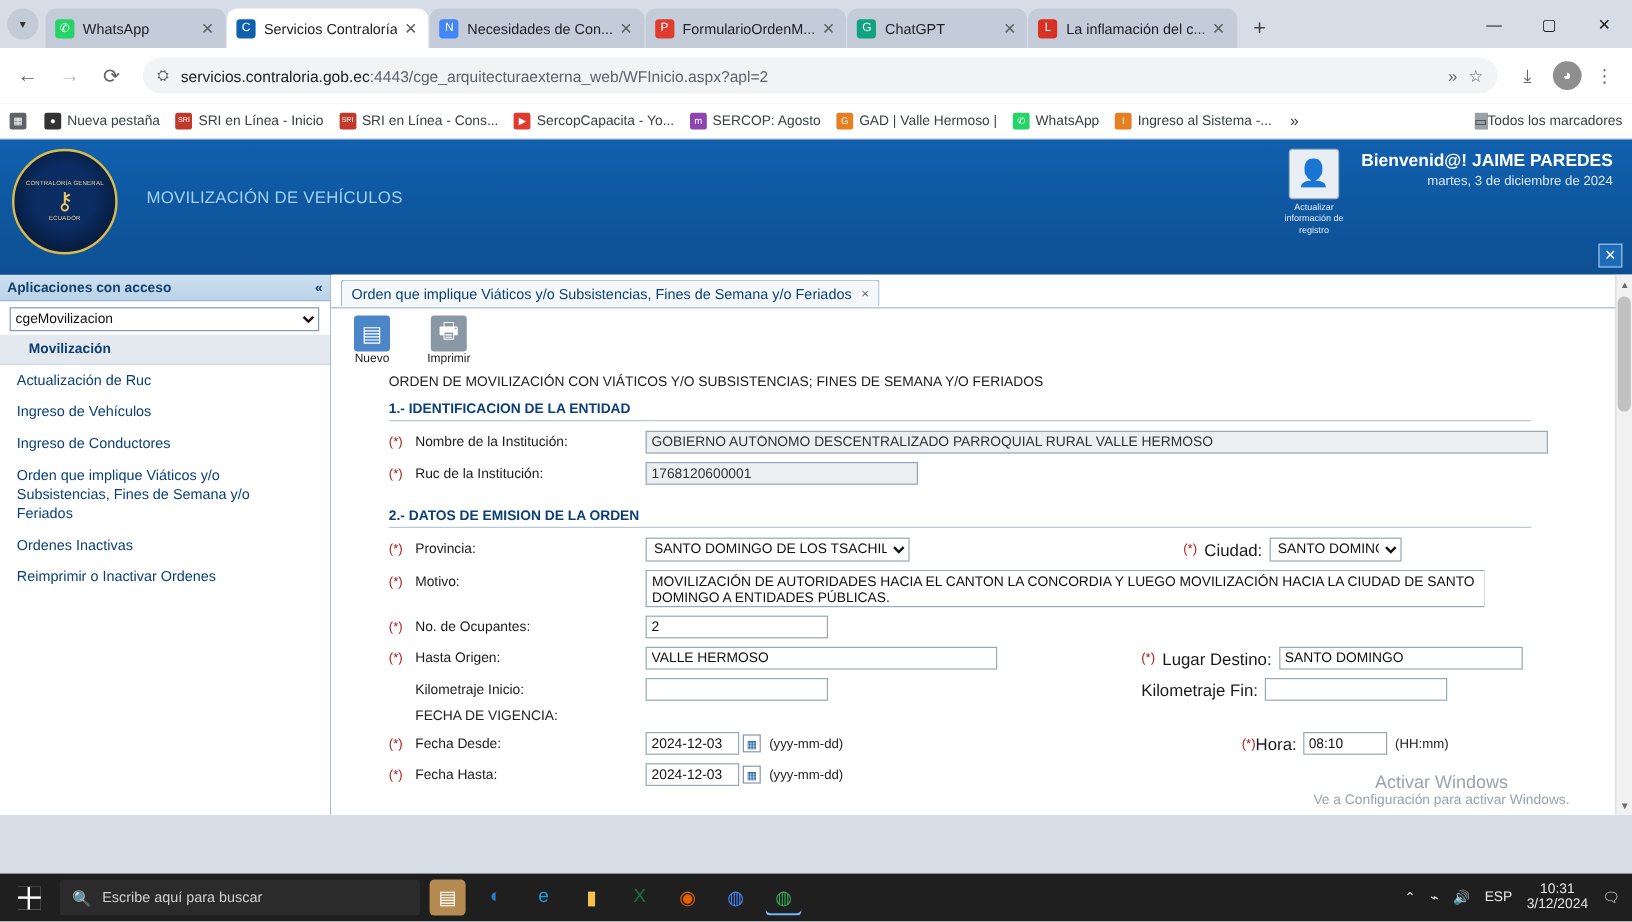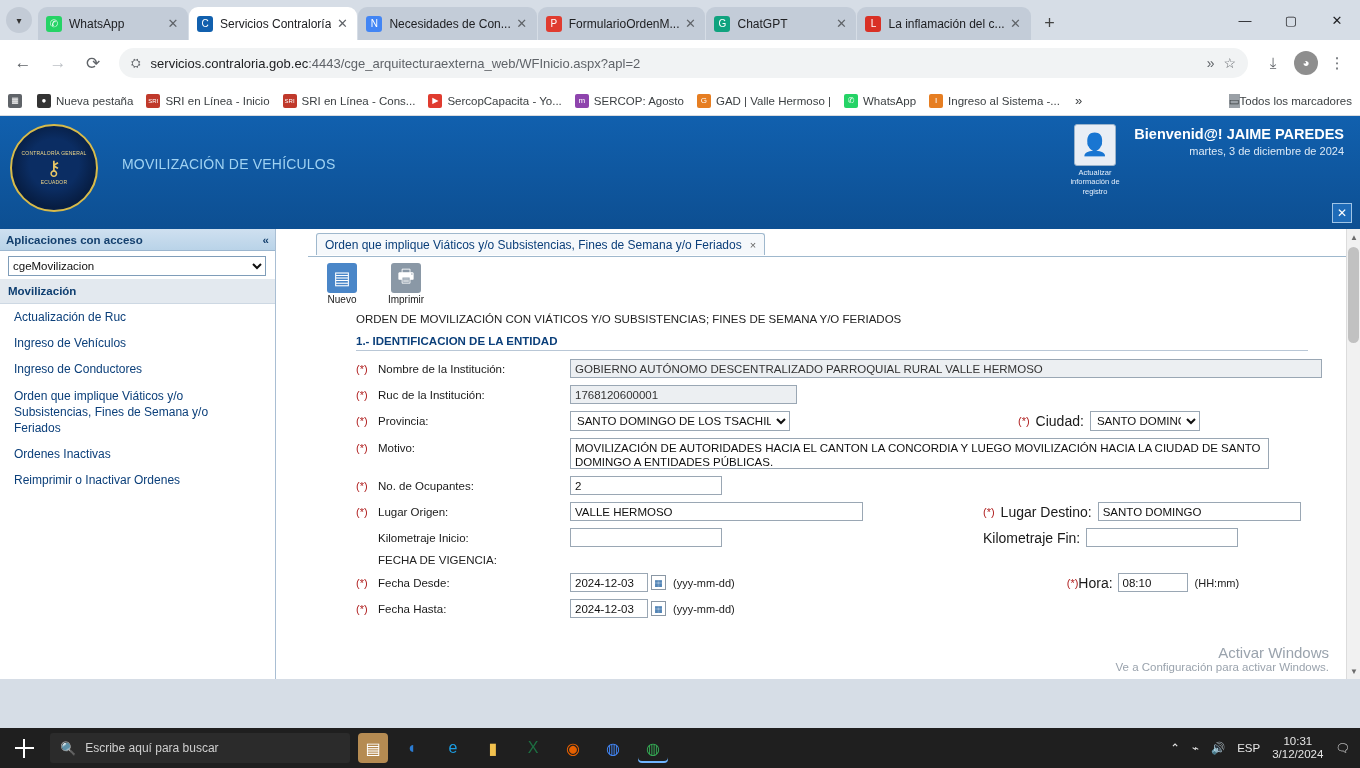--- a/index.html
+++ b/index.html
@@ -102,35 +102,35 @@
   .updbox .avatar2 {
     width: 42px; height: 42px; margin: 0 auto; background: #e9eef5; border: 1px solid #9bb4cc;
     border-radius: 3px; display:flex; align-items:center; justify-content:center; font-size: 22px; color:#2c6fb5;
   }
   .updbox .updtxt { font-size: 7.5px; color: #e3eefb; line-height: 1.25; margin-top: 2px; }
   .closeX {
     position: absolute; right: 8px; bottom: 6px; width: 20px; height: 20px; background: #1e6bb8;
     border: 1px solid #9fc4e6; color: #fff; font-size: 12px; display:flex; align-items:center; justify-content:center;
   }
 
-  .body-area { display: flex; height: 450px; gap: 32px; }
+  .body-area { display: flex; height: 450px; }
   .sidebar { width: 276px; border-right: 1px solid #a9bed3; background: #ffffff; }
   .side-head {
     height: 22px; background: linear-gradient(180deg,#cfe0f0,#b9d3e8); border-bottom: 1px solid #9bb6cf;
     display:flex; align-items:center; justify-content: space-between; padding: 0 6px;
     font-size: 11.5px; font-weight: bold; color: #14406e;
   }
   .side-select-wrap { padding: 5px 8px 3px 8px; }
   select.side-select {
     width: 258px; height: 20px; font-size: 11.5px; font-family: "Liberation Sans", sans-serif;
     border: 1px solid #7f9db9; background: #fff; color: #111;
   }
   .side-group {
     background: #e3e9ef; color: #0e3e70; font-size: 11.5px; font-weight: bold;
-    padding: 6px 8px; border-bottom: 1px solid #cdd8e3;
+    padding: 6px 24px; border-bottom: 1px solid #cdd8e3;
   }
   .side-link {
     color: #0b3f7a; font-size: 12px; padding: 5px 8px 5px 14px; line-height: 1.35; cursor: pointer;
   }
   .side-link.multiline { padding-right: 30px; }
 
   .content { flex: 1 1 auto; position: relative; background: #ffffff; }
   .tabs-row { height: 28px; background: #ffffff; padding: 4px 0 0 8px; border-bottom: 1px solid #9fb8cd; }
   .form-tab {
     display: inline-flex; align-items: center; height: 22px; border: 1px solid #9fb8cd; border-bottom: none;
@@ -164,21 +164,21 @@
   select.sf { height: 20px; padding: 0 2px; }
   .right-lbl { font-size: 14px; color: #1a1a1a; margin-left: 6px; }
   .req-inline { color: #b02020; font-size: 11px; margin-left: 0; }
   .hint { font-size: 11px; color: #222; margin-left: 7px; }
   .cal-ico {
     width: 15px; height: 15px; border: 1px solid #8a97a4; background: #fff; margin-left: 3px;
     display:inline-flex; align-items:center; justify-content:center; font-size: 9px; color:#1d5fa0;
   }
   .subhead { font-size: 11.5px; color: #222; margin: 2px 0 7px 22px; font-weight: normal; }
 
-  .watermark { position: absolute; right: 31px; bottom: 6px; text-align: right; color: #9aa3ad; }
+  .watermark { position: absolute; right: 52px; bottom: 6px; text-align: center; color: #9aa3ad; }
   .watermark .w1 { font-size: 15px; }
   .watermark .w2 { font-size: 11.5px; }
 
   .vscroll {
     position: absolute; right: 0; top: 0; width: 14px; height: 450px; background: #f1f1f1;
     border-left: 1px solid #dcdcdc;
   }
   .vscroll .thumb { position: absolute; top: 18px; left: 1px; width: 11px; height: 96px; background: #c1c1c1; border-radius: 6px; }
   .vscroll .arrow { position: absolute; left: 0; width: 14px; height: 16px; display:flex; align-items:center; justify-content:center; font-size: 8px; color: #6b6b6b;}
   .vscroll .arrow.up { top: 0; } .vscroll .arrow.down { bottom: 0; }
@@ -382,20 +382,21 @@
             <span class="flabel">Nombre de la Institución:</span>
             <input class="tf ro" style="width: 752px;" readonly="" value="GOBIERNO AUTÓNOMO DESCENTRALIZADO PARROQUIAL RURAL VALLE HERMOSO">
           </div>
 
           <div class="frow">
             <span class="req">(*)</span>
             <span class="flabel">Ruc de la Institución:</span>
             <input class="tf ro" style="width: 227px;" readonly="" value="1768120600001">
           </div>
 
+          <div class="sec-title" style="margin-top:20px">2.- DATOS DE EMISION DE LA ORDEN</div>
 
           <div class="frow">
             <span class="req">(*)</span>
             <span class="flabel">Provincia:</span>
             <select class="sf" style="width:220px">
               <option>SANTO DOMINGO DE LOS TSACHILAS</option>
             </select>
             <span style="margin-left:228px" class="req-inline">(*)</span>
             <span class="right-lbl">Ciudad:</span>
             <select class="sf" style="width:110px;margin-left:6px">
@@ -410,21 +411,21 @@
           </div>
 
           <div class="frow">
             <span class="req">(*)</span>
             <span class="flabel">No. de Ocupantes:</span>
             <input class="tf" style="width: 152px;" value="2">
           </div>
 
           <div class="frow">
             <span class="req">(*)</span>
-            <span class="flabel">Lugar Origen:</span>
+            <span class="flabel">Hasta Origen:</span>
             <input class="tf" style="width: 293px;" value="VALLE HERMOSO">
             <span style="margin-left:120px" class="req-inline">(*)</span>
             <span class="right-lbl">Lugar Destino:</span>
             <input class="tf" style="width: 203px; margin-left: 6px;" value="SANTO DOMINGO">
           </div>
 
           <div class="frow">
             <span class="req"></span>
             <span class="flabel">Kilometraje Inicio:</span>
             <input class="tf" style="width: 152px;" value="">

